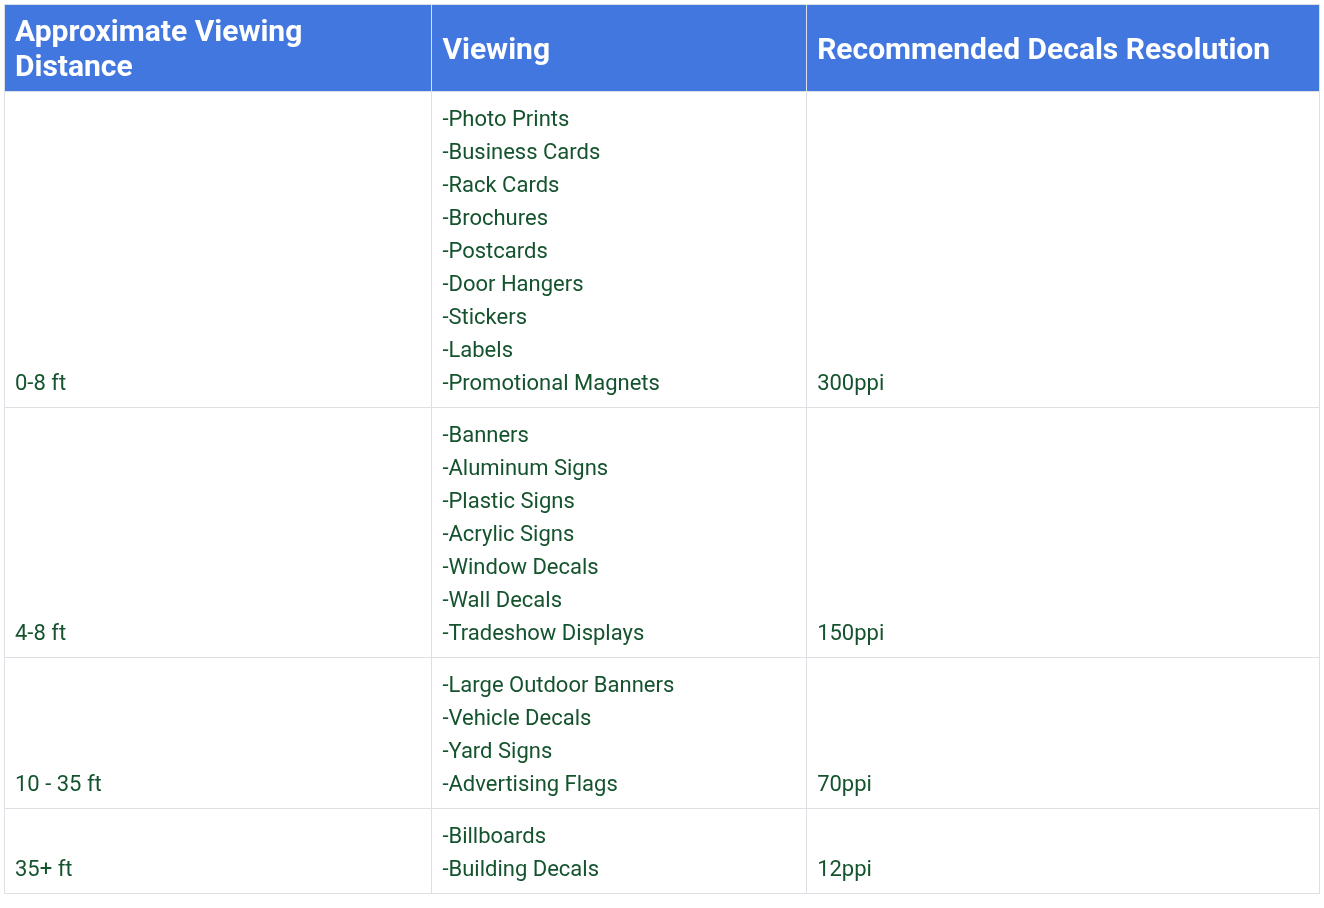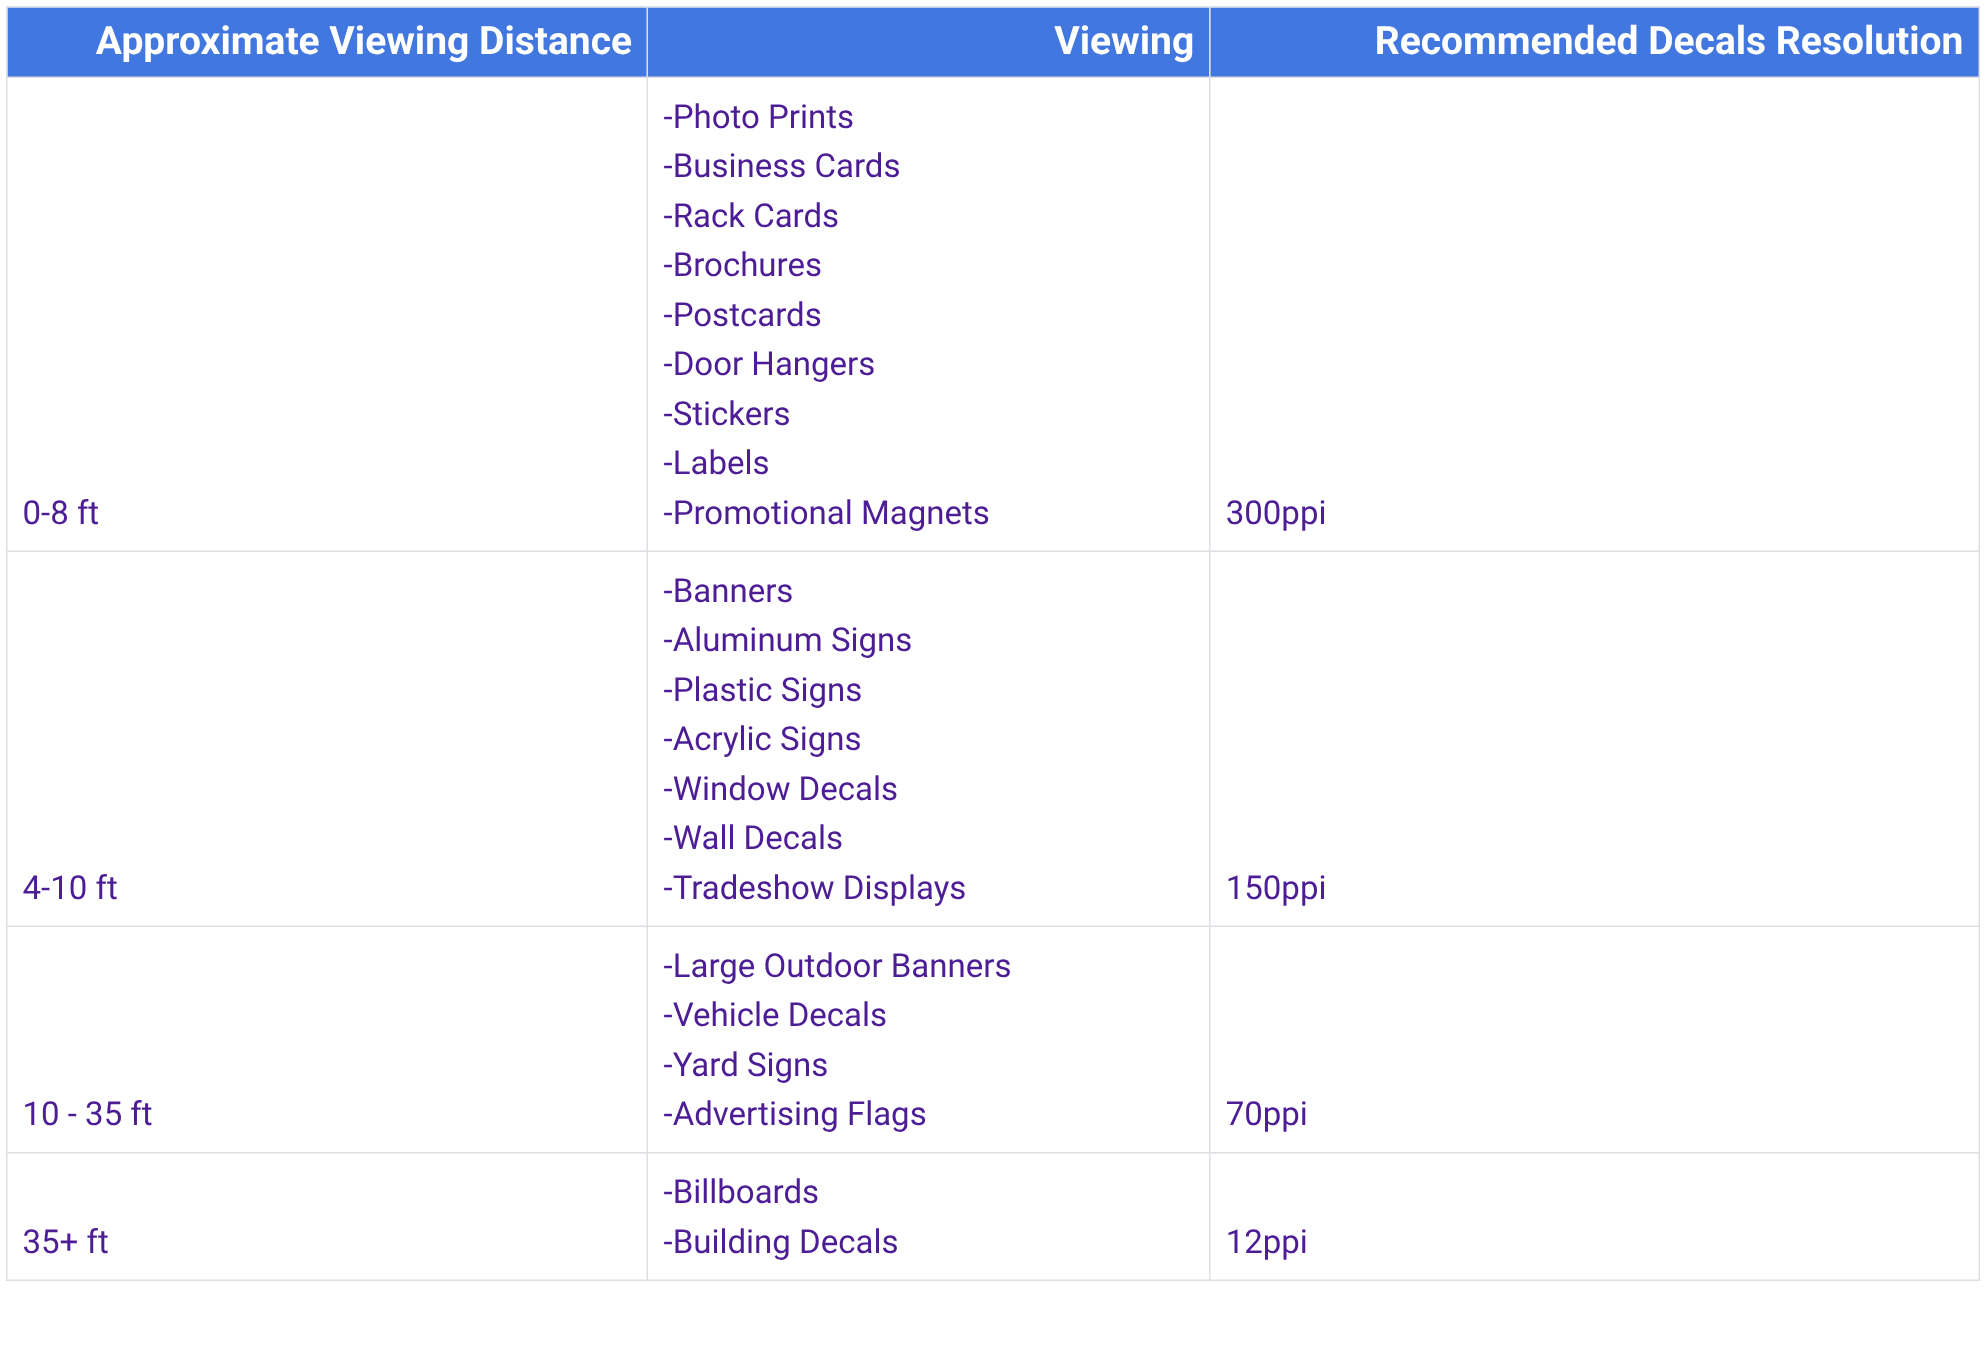--- a/index.html
+++ b/index.html
@@ -14,31 +14,31 @@
     }
     table {
       width: 100%;
       border-collapse: collapse;
       table-layout: fixed;
     }
     th {
       background-color: #4277e0;
       color: #ffffff;
       font-weight: 700;
-      font-size: 26px;
-      text-align: right;
+      font-size: 30px;
+      text-align: left;
       padding: 8px 10px;
       border: 1px solid #dce0e4;
       vertical-align: middle;
     }
     td {
       border: 1px solid #dce0e4;
       padding: 8px 10px;
       font-size: 22px;
-      color: #4c1d95;
+      color: #14532d;
       vertical-align: bottom;
       line-height: 1.5;
     }
     col.c1 { width: 32.5%; }
     col.c2 { width: 28.5%; }
     col.c3 { width: 39%; }
     .examples-cell {
       white-space: pre-line;
       vertical-align: top;
       padding-top: 10px;
@@ -68,21 +68,21 @@
 -Rack Cards
 -Brochures
 -Postcards
 -Door Hangers
 -Stickers
 -Labels
 -Promotional Magnets</td>
       <td>300ppi</td>
     </tr>
     <tr>
-      <td>4-10 ft</td>
+      <td>4-8 ft</td>
       <td class="examples-cell">-Banners
 -Aluminum Signs
 -Plastic Signs
 -Acrylic Signs
 -Window Decals
 -Wall Decals
 -Tradeshow Displays</td>
       <td>150ppi</td>
     </tr>
     <tr>

